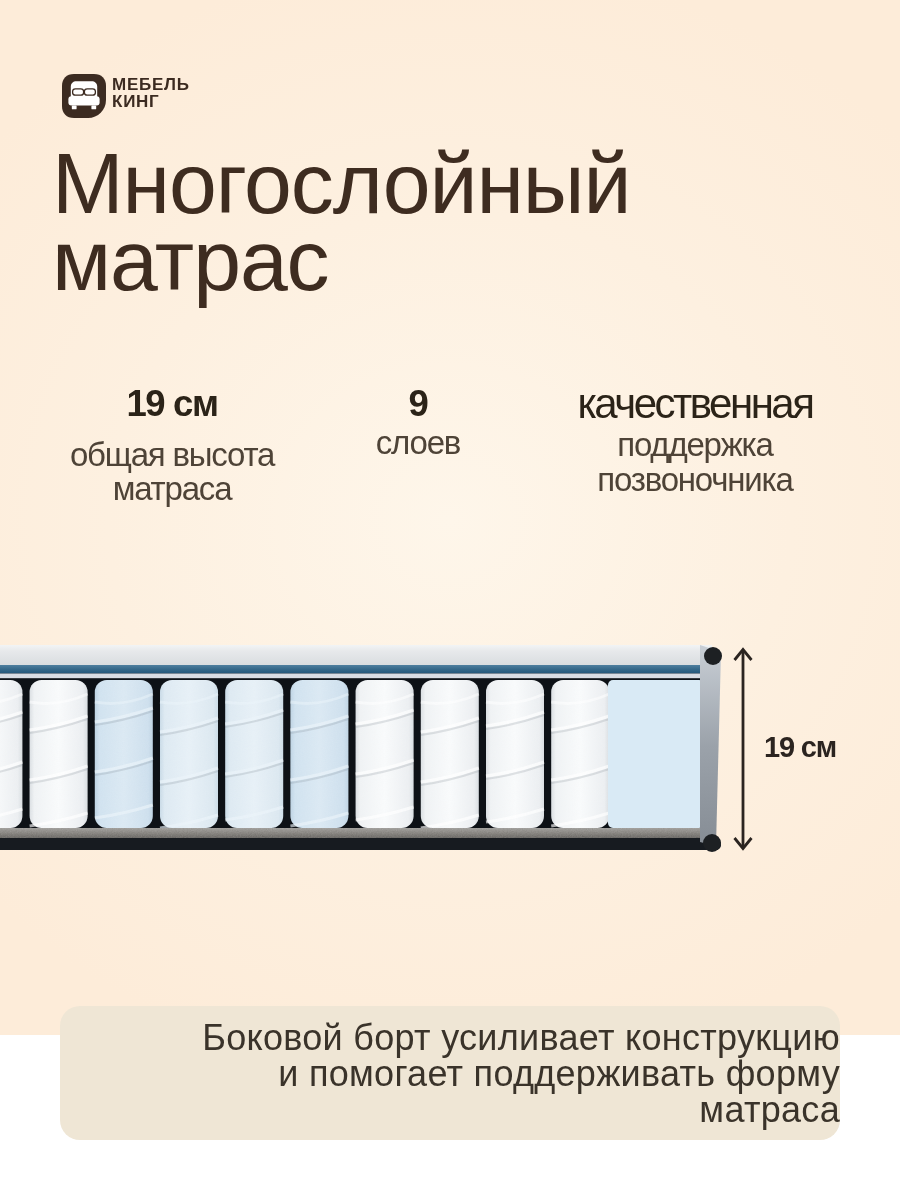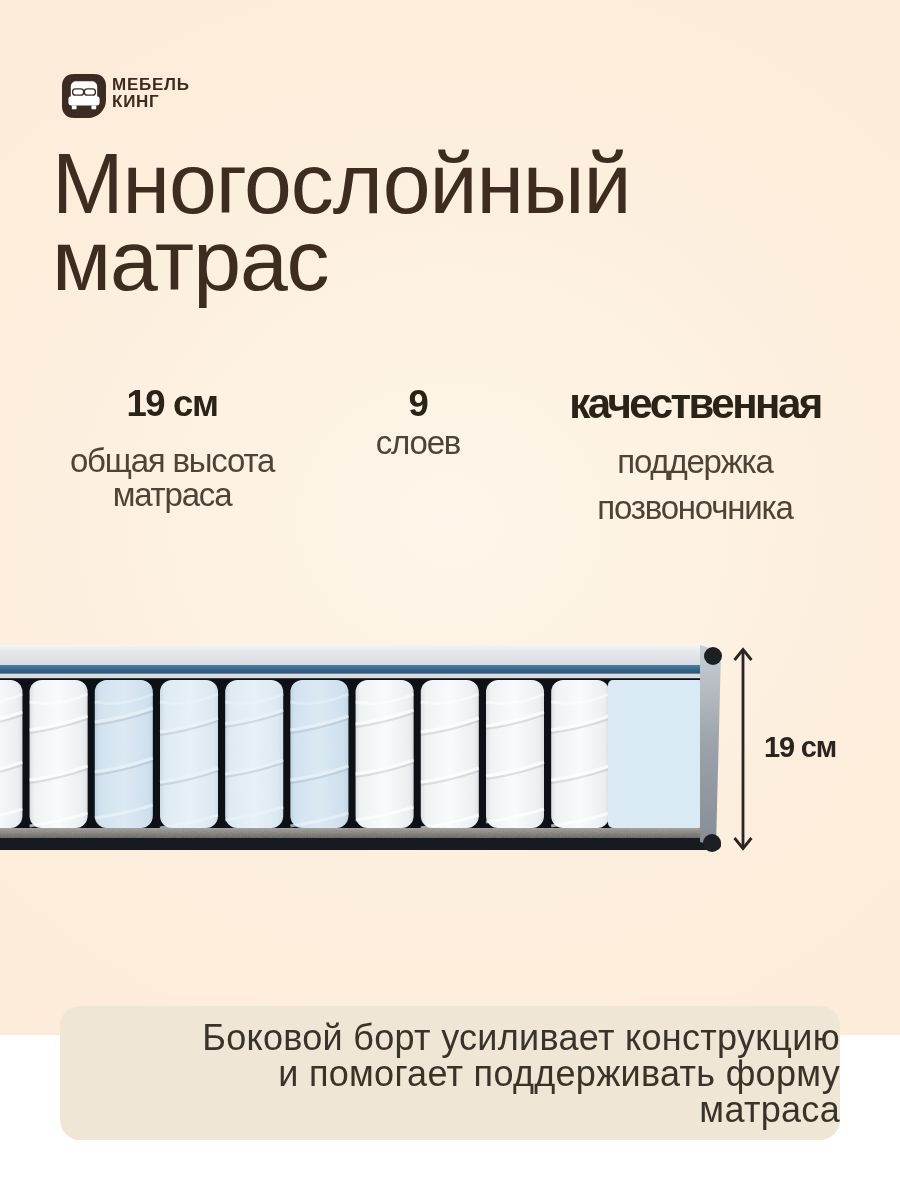--- a/index.html
+++ b/index.html
@@ -26,31 +26,31 @@
       </g>
     </svg>
 
     <div class="abs" style="left:50px;top:3px;font-weight:bold;font-size:17px;line-height:16.5px;letter-spacing:0.75px;color:#3c2b21;">МЕБЕЛЬ<br>КИНГ</div>
   </div>
 
   <div class="abs" style="left:52px;top:145px;width:800px;font-weight:normal;font-size:86px;line-height:77px;letter-spacing:-1.1px;color:#3e2c20;">Многослойный<br>матрас</div>
 
   <div class="abs" style="left:22px;top:385px;width:300px;text-align:center;">
     <div style="font-weight:bold;font-size:36.5px;line-height:38px;letter-spacing:-1.4px;color:#2b2318;">19 см</div>
-    <div style="font-size:33px;line-height:34px;letter-spacing:-1.2px;color:#4e4337;margin-top:21px;">общая высота<br>матраса</div>
+    <div style="font-size:33px;line-height:34px;letter-spacing:-1.2px;color:#4e4337;margin-top:15px;">общая высота<br>матраса</div>
   </div>
 
   <div class="abs" style="left:318px;top:385px;width:200px;text-align:center;">
     <div style="font-weight:bold;font-size:36.5px;line-height:38px;letter-spacing:-1.4px;color:#2b2318;">9</div>
     <div style="font-size:33px;line-height:34px;letter-spacing:-1.2px;color:#4e4337;margin-top:3px;">слоев</div>
   </div>
 
   <div class="abs" style="left:545px;top:385px;width:300px;text-align:center;">
-    <div style="font-weight:bold;font-size:42px;line-height:38px;letter-spacing:-2.5px;color:#2b2318;">качественная</div>
-    <div style="font-size:33px;line-height:46px;letter-spacing:-1.2px;color:#4e4337;margin-top:16px;">поддержка<br>позвоночника</div>
+    <div style="font-weight:normal;font-size:42px;line-height:38px;letter-spacing:-2.5px;color:#2b2318;">качественная</div>
+    <div style="font-size:33px;line-height:35px;letter-spacing:-1.2px;color:#4e4337;margin-top:4px;">поддержка<br>позвоночника</div>
   </div>
 
   <svg class="abs" style="left:0;top:630px;" width="900" height="240" viewBox="0 0 900 240">
     <defs>
       <linearGradient id="topband" x1="0" y1="0" x2="0" y2="1">
         <stop offset="0" stop-color="#f2f4f5"></stop>
         <stop offset="0.3" stop-color="#e7e9eb"></stop>
         <stop offset="1" stop-color="#d9dde0"></stop>
       </linearGradient>
       <linearGradient id="blueline" x1="0" y1="0" x2="0" y2="1">

